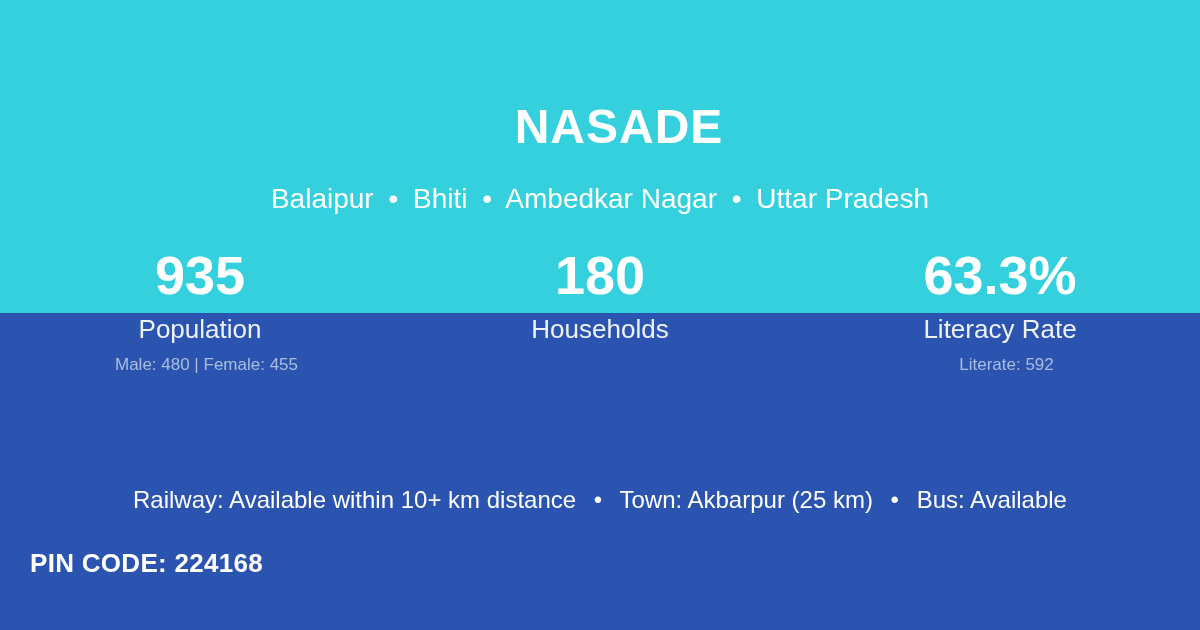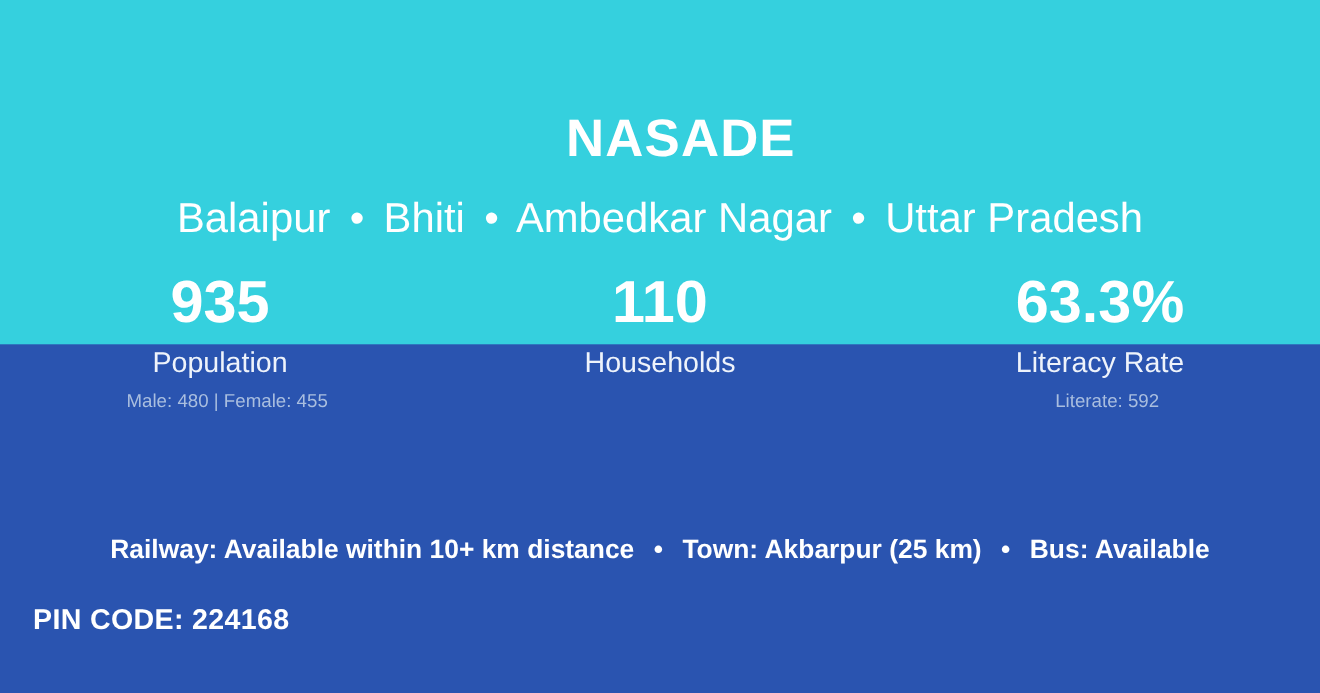--- a/index.html
+++ b/index.html
@@ -48,21 +48,21 @@
     padding-left: 19px;
   }
 
   
   .village-breadcrumb {
     position: absolute;
     left: 0;
     top: 182px;
     width: 1200px;
     text-align: center;
-    font-size: 38px;
+    font-size: 28px;
     font-weight: 400;
     color: #ffffff;
     line-height: 34px;
     white-space: nowrap;
   }
   .village-breadcrumb .sep {
     padding: 0 7px;
     color: #ffffff;
   }
 
@@ -103,21 +103,21 @@
   }
 
   
   .amenities-line {
     position: absolute;
     left: 0;
     top: 485px;
     width: 1200px;
     text-align: center;
     font-size: 24px;
-    font-weight: 700;
+    font-weight: 400;
     color: #ffffff;
     line-height: 30px;
     white-space: nowrap;
   }
   .amenities-line .sep {
     padding: 0 11px;
     color: #ffffff;
   }
 
   
@@ -164,21 +164,21 @@
 
   <div class="stats-row">
 
     <div class="stat-col">
       <div class="stat-value">935</div>
       <div class="stat-label">Population</div>
       <div class="stat-sub">Male: 480 | Female: 455</div>
     </div>
 
     <div class="stat-col">
-      <div class="stat-value">110</div>
+      <div class="stat-value">180</div>
       <div class="stat-label">Households</div>
     </div>
 
     <div class="stat-col">
       <div class="stat-value">63.3%</div>
       <div class="stat-label">Literacy Rate</div>
       <div class="stat-sub">Literate: 592</div>
     </div>
 
   </div>

